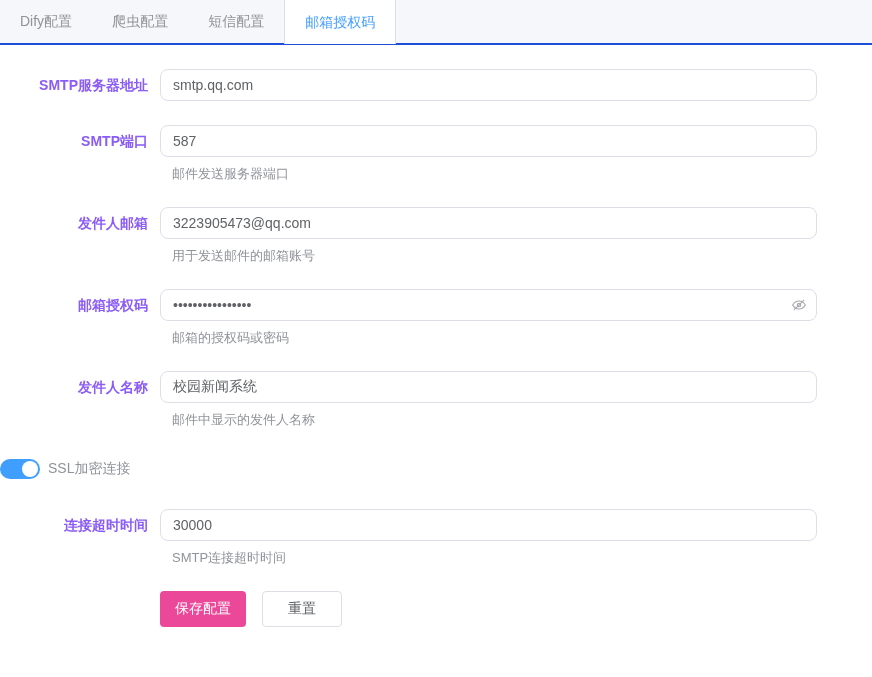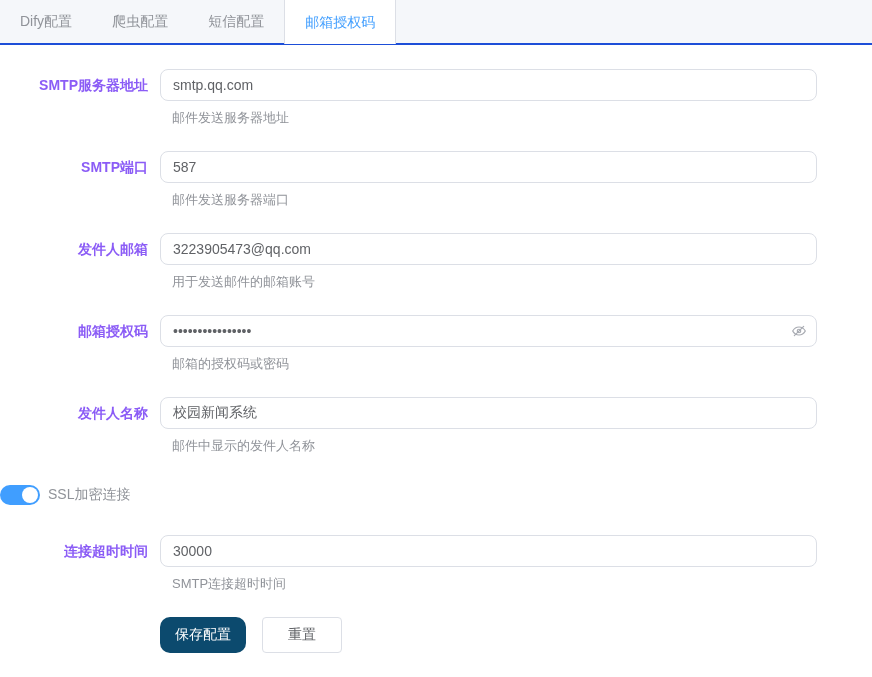--- a/index.html
+++ b/index.html
@@ -70,21 +70,21 @@
   .switch-text { margin-left: 8px; font-size: 14px; color: #909399; }
 
   
   .btn-row { display: flex; margin-left: 160px; }
   .btn {
     height: 36px; border-radius: 4px; font-size: 14px;
     display: inline-flex; align-items: center; justify-content: center;
     cursor: pointer; white-space: nowrap; border: 1px solid transparent;
     font-family: "Liberation Sans", "DejaVu Sans", sans-serif;
   }
-  .btn-primary { background: #0c4a6e; color: #fff; padding: 0 14px; border-radius: 10px; }
+  .btn-primary { background: #ec4899; color: #fff; padding: 0 14px; }
   .btn-default {
     background: #fff; color: #606266; border-color: #DCDFE6;
     padding: 0 25px; margin-left: 16px;
   }
 </style>
 </head>
 <body>
 
 <div class="page">
 
@@ -99,23 +99,20 @@
 
     <div class="form-item">
       <div class="row">
         <div class="label">SMTP服务器地址</div>
         <div class="control">
           <input class="ipt" type="text" value="smtp.qq.com" style="">
         </div>
       </div>
       <div class="row">
           <div class="label"></div>
-          <div class="control">
-        <div class="helper">邮件发送服务器地址</div>
-      </div>
         </div>
     </div>
 
     <div class="form-item">
       <div class="row">
         <div class="label">SMTP端口</div>
         <div class="control">
           <input class="ipt" type="text" value="587" style="">
         </div>
       </div>

